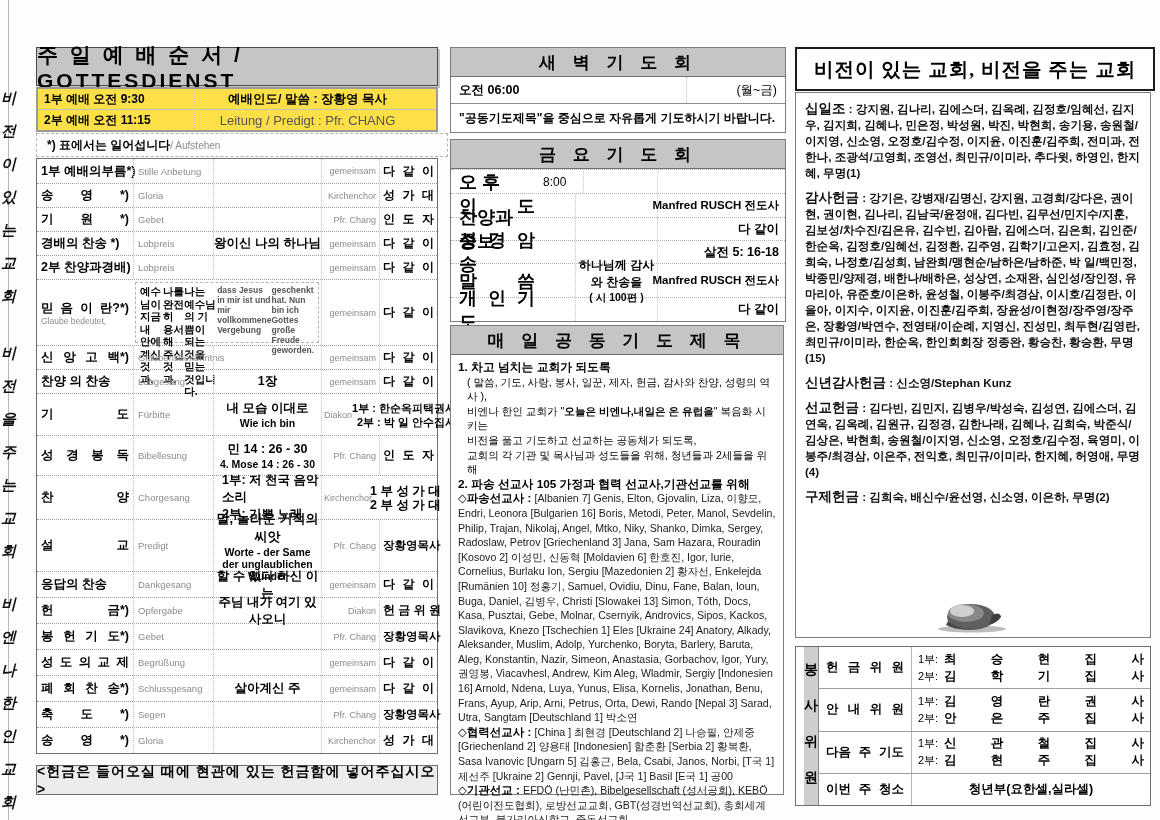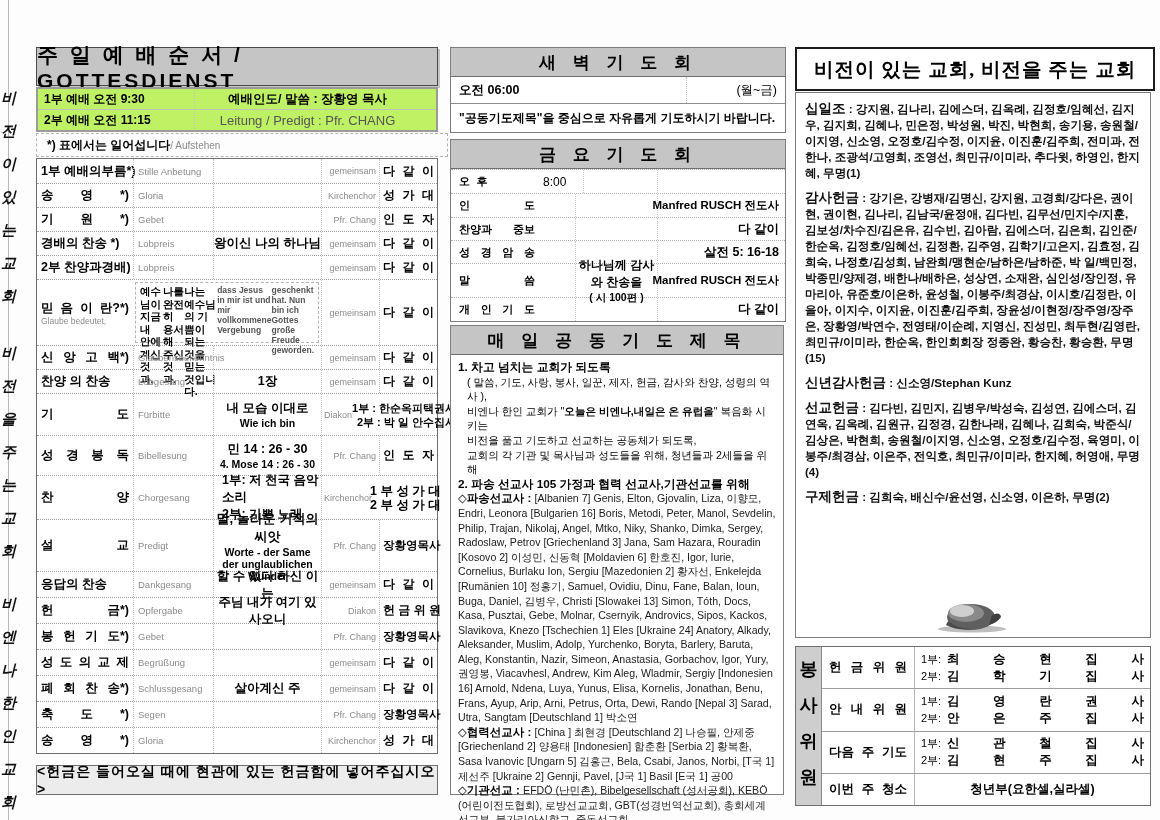--- a/index.html
+++ b/index.html
@@ -12,21 +12,21 @@
   
   .fold{left:8px;top:0;width:0;height:820px;border-left:1px solid #b9b9b9;}
   .vside{left:1px;width:19px;font-size:15px;font-weight:bold;font-style:italic;
          font-family:"Liberation Serif","DejaVu Serif",serif;
          line-height:33px;word-break:break-all;letter-spacing:2px;color:#111;}
   
   .graybar{background:#c5c5c5;border:1px solid #4a4a4a;display:flex;align-items:center;justify-content:center;
            font-weight:bold;box-shadow:2px 2px 0 rgba(0,0,0,.22);}
   .panel{border:1px solid #7d7d7d;background:#fff;}
   
-  .info{left:36px;top:87px;width:398px;border:2px solid #9b9b9b;background:#bef264;}
+  .info{left:36px;top:87px;width:398px;border:2px solid #9b9b9b;background:#fde047;}
   .inforow{display:flex;height:20px;align-items:center;font-size:12px;}
   .inforow + .inforow{border-top:1px solid #c0c0c0;}
   .inforow .l{width:150px;padding-left:6px;font-weight:bold;border-right:1px dotted #c3c3c3;}
   .inforow .r{flex:1;text-align:center;padding-right:16px;}
   .standnote{left:36px;top:133px;width:400px;height:22px;border:1px dashed #b4b4b4;
              display:flex;align-items:center;padding-left:10px;font-size:12px;}
   .wt{left:36px;top:158px;width:400px;border:1px solid #6f6f6f;background:#fff;}
   .wr{display:flex;align-items:center;border-top:1px dotted #9d9d9d;box-sizing:border-box;}
   .wr:first-child{border-top:none;}
   .wc1{width:88px;padding:0 4px;font-weight:bold;font-size:12.5px;white-space:nowrap;}
@@ -55,21 +55,21 @@
             justify-content:center;font-weight:bold;font-size:17px;letter-spacing:6px;}
   .dawn{left:450px;top:47px;width:334px;}
   .dawnrow{display:flex;height:26px;align-items:center;font-size:12.5px;}
   .dawnrow .l{padding-left:8px;font-weight:bold;flex:1;border-right:1px dotted #c4c4c4;align-self:stretch;display:flex;align-items:center;}
   .dawnrow .r{width:90px;text-align:right;padding-right:8px;}
   .dawnnote{height:28px;border-top:1px solid #8d8d8d;display:flex;align-items:center;padding-left:8px;
             font-weight:bold;font-size:12px;}
   .friday{left:450px;top:139px;width:334px;}
   .frow{display:flex;align-items:center;border-top:1px dotted #b1b1b1;box-sizing:border-box;}
   .frow:first-of-type{border-top:none;}
-  .frow .fl{width:92px;padding-left:8px;font-weight:bold;font-size:11px;box-sizing:border-box;font-family:Liberation Mono, monospace;}
+  .frow .fl{width:92px;padding-left:8px;font-weight:bold;font-size:18px;box-sizing:border-box;}
   .frow .ft{width:40px;font-size:12px;}
   .frow .fc{flex:1;align-self:stretch;border-left:1px dotted #c9c9c9;display:flex;flex-direction:column;
             justify-content:center;text-align:center;font-weight:bold;font-size:12px;}
   .frow .fw{width:128px;align-self:stretch;border-left:1px dotted #c9c9c9;display:flex;align-items:center;
             justify-content:flex-end;padding-right:6px;font-weight:bold;font-size:11.5px;box-sizing:border-box;white-space:nowrap;}
   .daily{left:450px;top:325px;width:334px;height:470px;box-sizing:border-box;}
   .dbody{padding:5px 7px 4px 7px;font-size:10.6px;line-height:14.6px;}
   .dbody .h{font-weight:bold;font-size:11.8px;}
   .dbody .ind{padding-left:9px;}
   .dbody .names{color:#1a1a1a;}
@@ -77,22 +77,22 @@
   
   .vtitle{left:795px;top:47px;width:356px;height:40px;border:2px solid #1c1c1c;background:#fff;
           display:flex;align-items:center;justify-content:center;font-weight:bold;font-size:19.5px;
           font-family:"Liberation Serif","DejaVu Serif",serif;letter-spacing:1px;}
   .vmain{left:795px;top:92px;width:356px;height:546px;box-sizing:border-box;padding:8px 9px;}
   .off{margin:0 0 9px 0;font-size:11.6px;line-height:16px;font-weight:bold;color:#111;}
   .off .off-label{font-size:13.5px;font-weight:bold;}
   .birdwrap{position:absolute;left:130px;top:498px;width:100px;height:44px;}
   
   .svc{left:795px;top:646px;width:356px;height:160px;border:1px solid #6f6f6f;display:flex;box-sizing:border-box;background:#fff;}
-  .svc-side{width:26px;background:#cecece;border-right:1px solid #8a8a8a;font-weight:bold;font-size:18px;
-            text-align:center;word-break:break-all;line-height:36px;padding-top:4px;box-sizing:border-box;}
+  .svc-side{width:15px;background:#cecece;border-right:1px solid #8a8a8a;font-weight:bold;font-size:14px;
+            text-align:center;word-break:break-all;line-height:36px;padding-top:4px;box-sizing:border-box;margin-left:8px;}
   .svc-main{flex:1;display:flex;flex-direction:column;}
   .svcrow{flex:1;display:flex;align-items:center;border-top:1px solid #9d9d9d;box-sizing:border-box;}
   .svcrow:first-child{border-top:none;}
   .svcrow .sl{width:92px;padding:0 7px;font-weight:bold;font-size:12.5px;box-sizing:border-box;}
   .svcrow .sv{flex:1;align-self:stretch;border-left:1px solid #b5b5b5;display:flex;flex-direction:column;
               justify-content:center;padding:0 6px;box-sizing:border-box;}
   .svcline{display:flex;align-items:center;font-size:12.5px;line-height:17px;}
   .svcline .p{width:26px;font-size:11px;}
   .svcline .n{flex:1;font-weight:bold;text-align:justify;text-align-last:justify;}
   .svcrow .clean{flex:1;align-self:stretch;border-left:1px solid #b5b5b5;display:flex;align-items:center;

